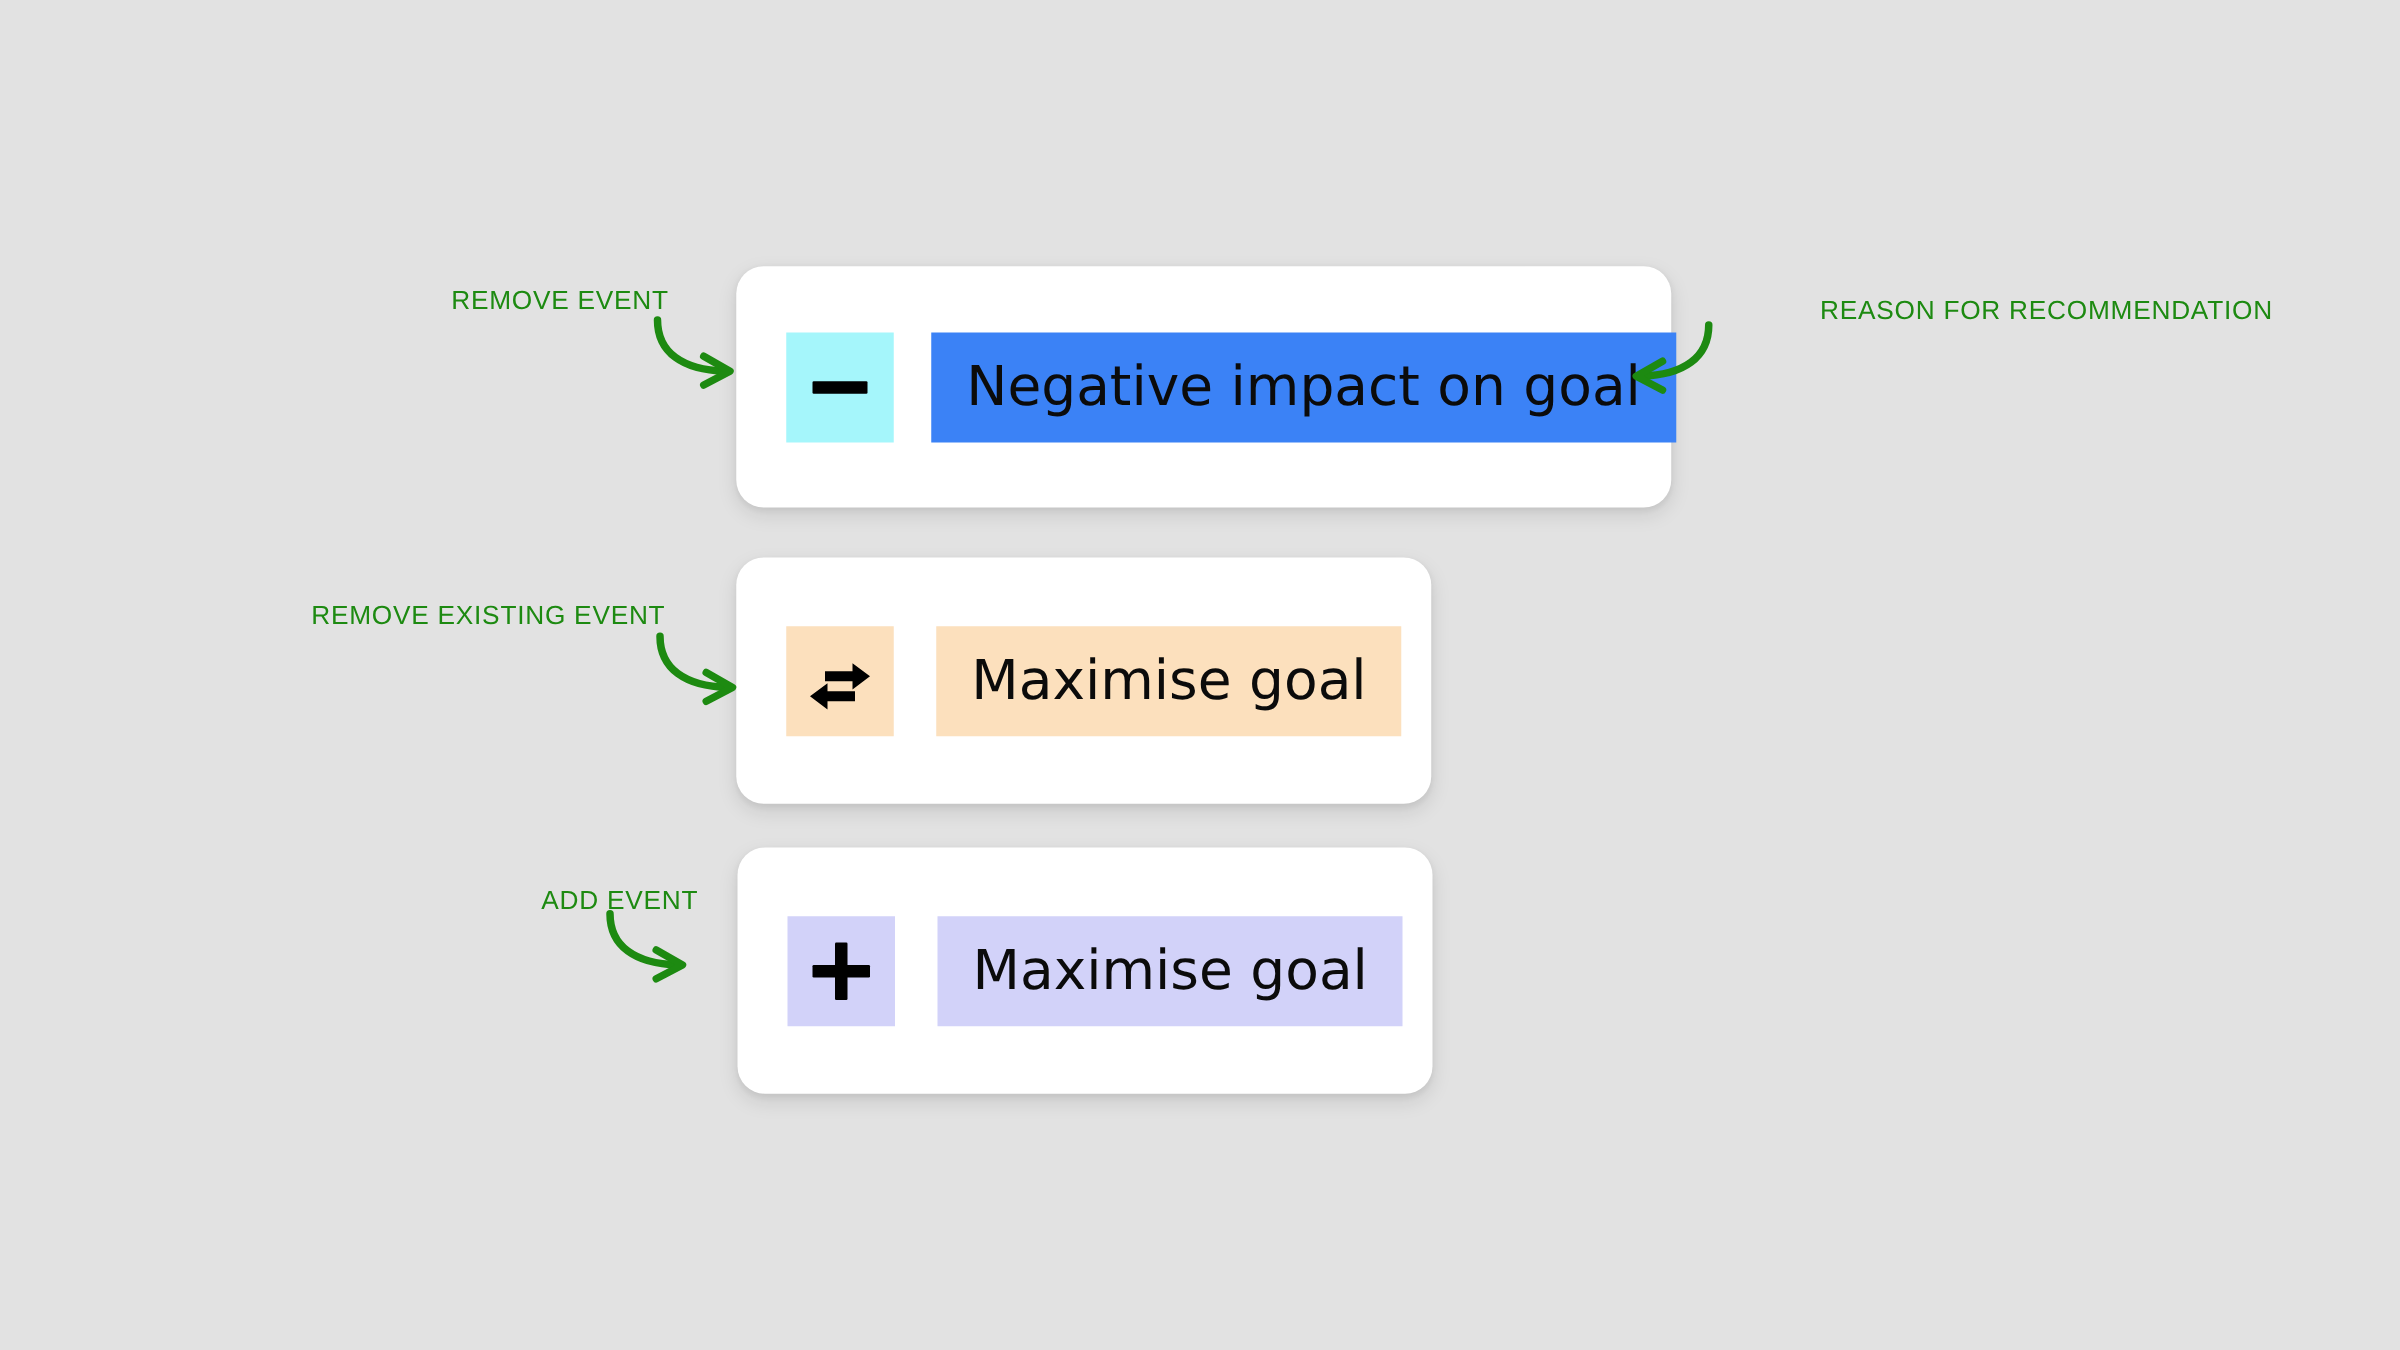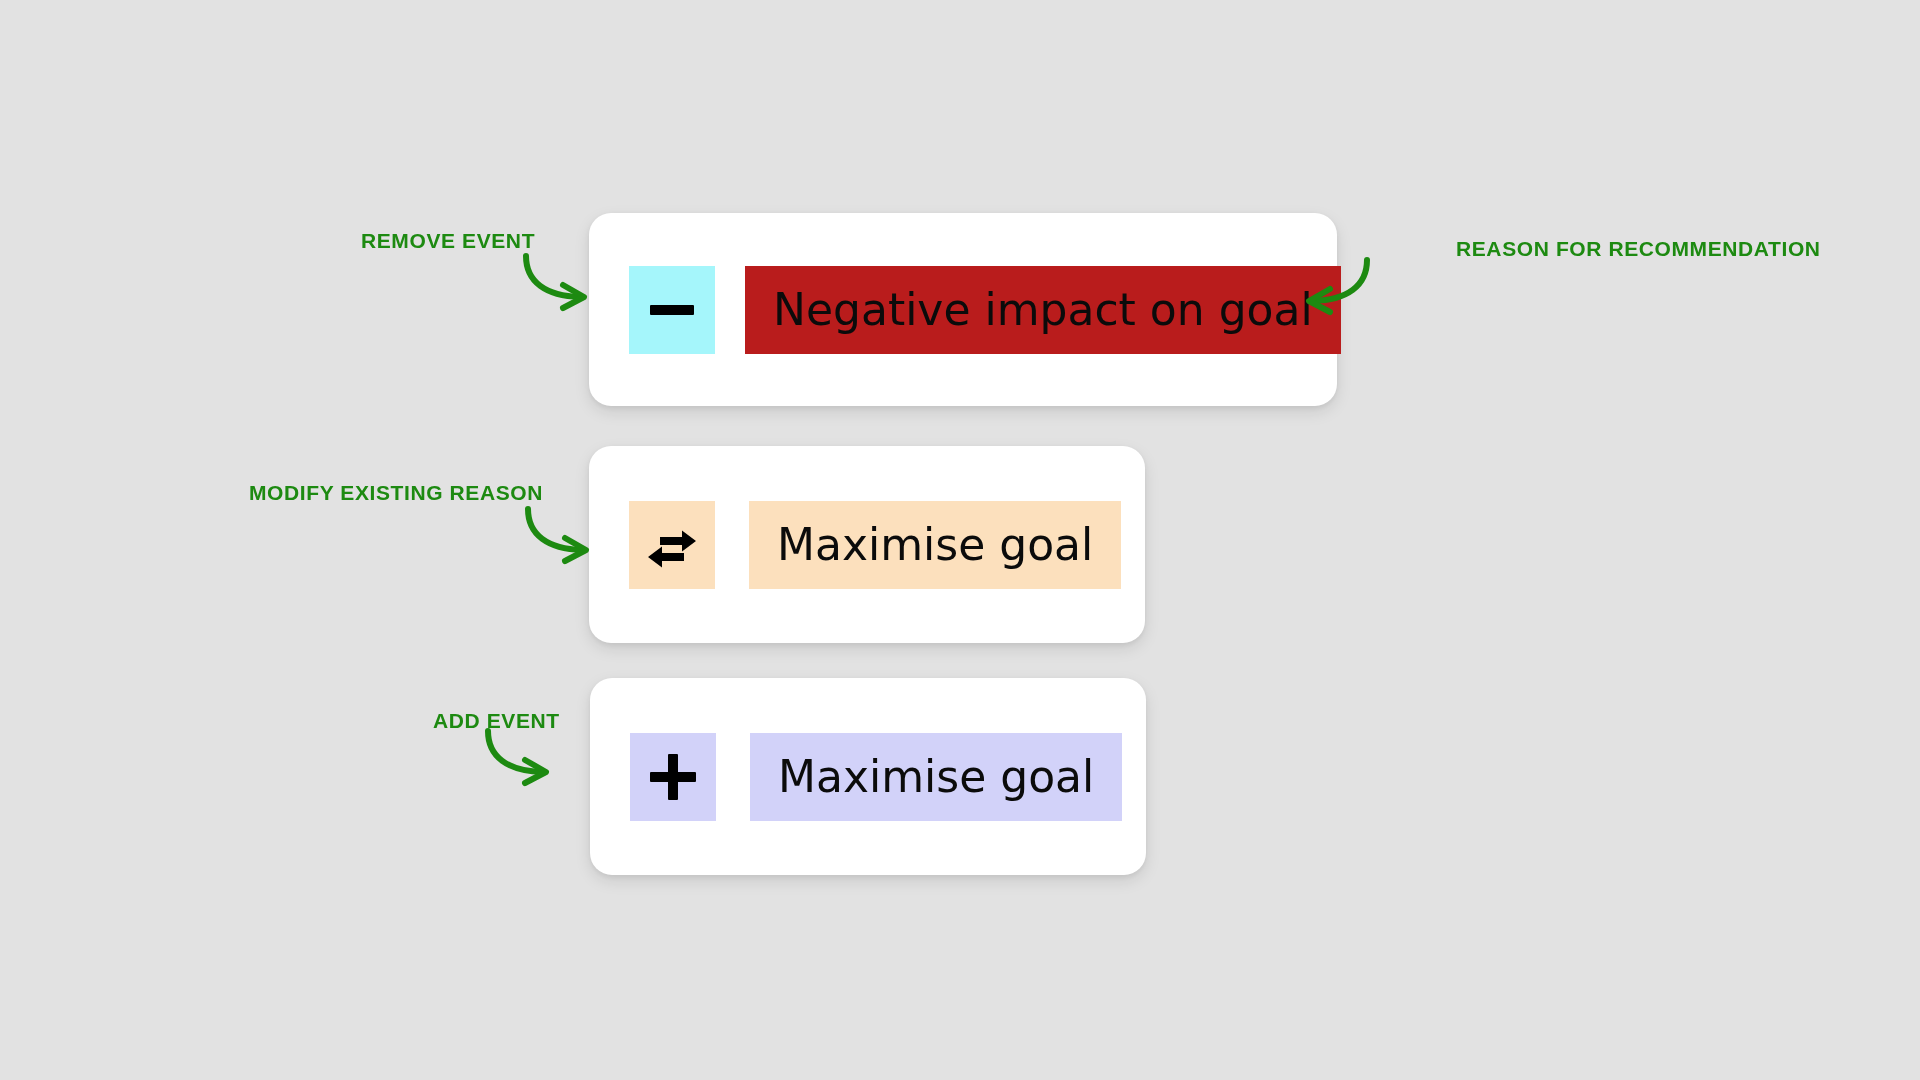--- a/index.html
+++ b/index.html
@@ -116,21 +116,21 @@
     top: 0; left: 18px;
     width: 10px; height: 46px;
   }
   .glyph-swap { width: 52px; height: 50px; display: block; }
 
   
   .annot {
     position: absolute;
     font-family: "Liberation Sans", sans-serif;
     font-size: 21px;
-    font-weight: 700;
+    font-weight: 400;
     letter-spacing: 0.6px;
     color: #1d8a11;
     white-space: nowrap;
   }
   #annot-remove   { left: 361px; top: 229px; }
   #annot-reason   { left: 1456px; top: 237px; }
   #annot-modify   { left: 249px; top: 481px; }
   #annot-add      { left: 433px; top: 709px; }
 
   .arrow-svg {
@@ -145,21 +145,21 @@
 </style>
 </head>
 <body style="background: rgb(226, 226, 226);">
 
 <div id="stage">
 
   <div class="card" id="card-remove" style="background: rgb(255, 255, 255);">
     <div class="icon-chip" id="chip-icon-0" style="background: rgb(165, 246, 251);">
       <span class="glyph-minus"></span>
     </div>
-    <div class="label-chip" id="chip-label-0" style="background: #b91c1c;">
+    <div class="label-chip" id="chip-label-0" style="background: #3b82f6;">
       <span class="label-text" style="color: rgb(11, 11, 11);">Negative impact on goal</span>
     </div>
   </div>
 
   <div class="card" id="card-modify" style="background: rgb(255, 255, 255);">
     <div class="icon-chip" id="chip-icon-1" style="background: rgb(252, 224, 189);">
       <svg class="glyph-swap" viewBox="0 0 52 50">
 
         <path d="M14 17 H36 V10.5 L50 21 L36 31.5 V25 H14 Z" fill="#000000"></path>
 
@@ -185,21 +185,21 @@
     <path d="M6 4 C6 30, 26 44, 60 45" fill="none" stroke="#1d8a11" stroke-width="6" stroke-linecap="round"></path>
     <path d="M43 33 L64 45 L43 56" fill="none" stroke="#1d8a11" stroke-width="6" stroke-linecap="round" stroke-linejoin="round"></path>
   </svg>
 
   <div class="annot" id="annot-reason" style="color: rgb(29, 138, 17);">REASON FOR RECOMMENDATION</div>
   <svg class="arrow-svg" id="arrow-reason" width="80" height="60" viewBox="0 0 80 60">
     <path d="M74 4 C74 30, 54 44, 20 45" fill="none" stroke="#1d8a11" stroke-width="6" stroke-linecap="round"></path>
     <path d="M37 33 L16 45 L37 56" fill="none" stroke="#1d8a11" stroke-width="6" stroke-linecap="round" stroke-linejoin="round"></path>
   </svg>
 
-  <div class="annot" id="annot-modify" style="color: rgb(29, 138, 17);">MODIFY EXISTING REASON</div>
+  <div class="annot" id="annot-modify" style="color: rgb(29, 138, 17);">REMOVE EXISTING EVENT</div>
   <svg class="arrow-svg" id="arrow-modify" width="80" height="60" viewBox="0 0 80 60">
     <path d="M6 4 C6 30, 26 44, 60 45" fill="none" stroke="#1d8a11" stroke-width="6" stroke-linecap="round"></path>
     <path d="M43 33 L64 45 L43 56" fill="none" stroke="#1d8a11" stroke-width="6" stroke-linecap="round" stroke-linejoin="round"></path>
   </svg>
 
   <div class="annot" id="annot-add" style="color: rgb(29, 138, 17);">ADD EVENT</div>
   <svg class="arrow-svg" id="arrow-add" width="80" height="60" viewBox="0 0 80 60">
     <path d="M6 4 C6 30, 26 44, 60 45" fill="none" stroke="#1d8a11" stroke-width="6" stroke-linecap="round"></path>
     <path d="M43 33 L64 45 L43 56" fill="none" stroke="#1d8a11" stroke-width="6" stroke-linecap="round" stroke-linejoin="round"></path>
   </svg>

